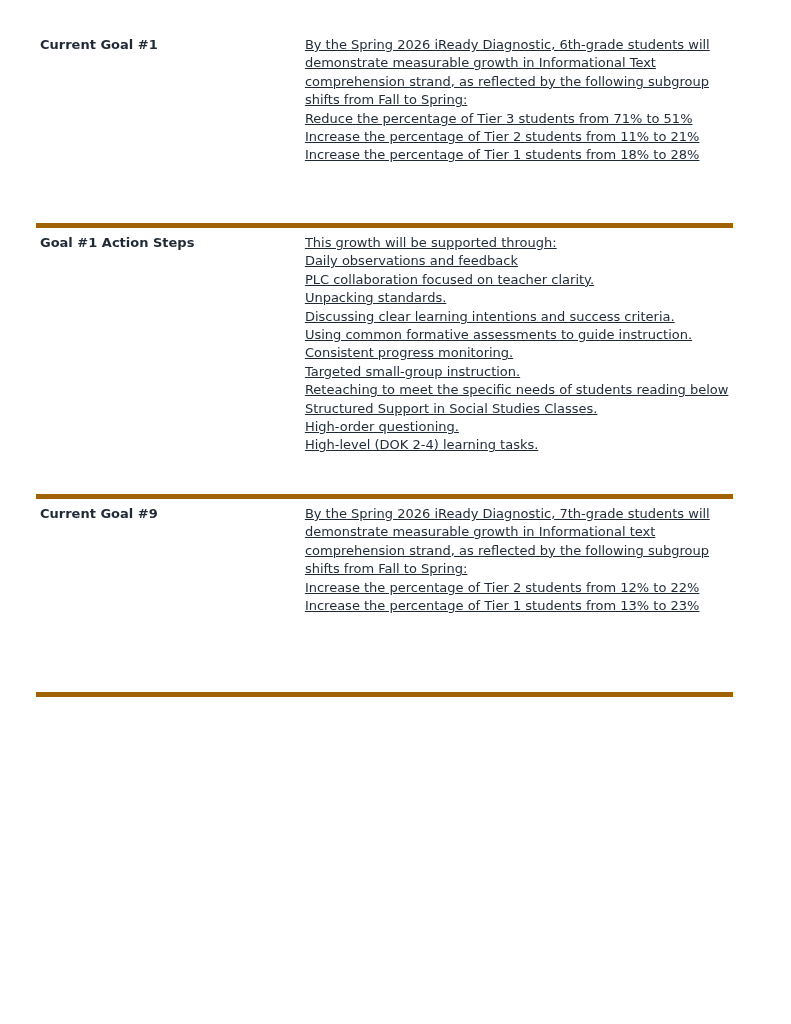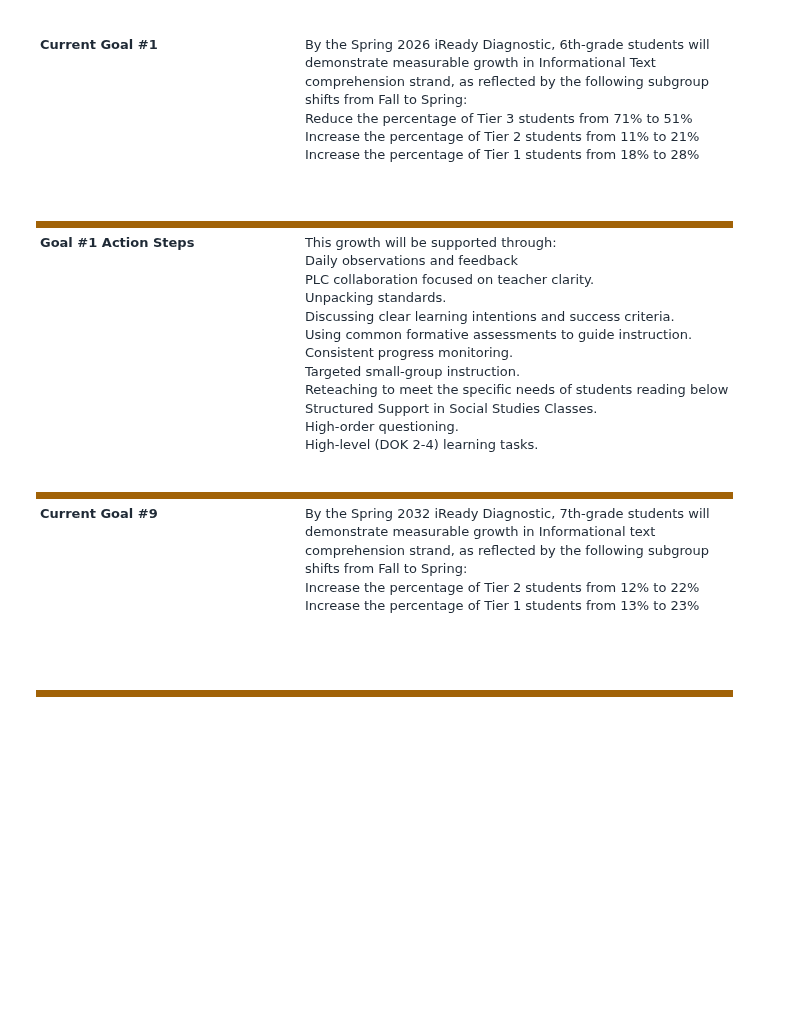--- a/index.html
+++ b/index.html
@@ -17,37 +17,38 @@
       overflow: hidden;
     }
     .table {
       position: absolute;
       left: 36px;
       top: 36px;
       width: 697px;
     }
     .row {
       display: flex;
-      border-bottom: 7px solid #a16207;
+      border-bottom: 5px solid #a16207;
       box-sizing: border-box;
       gap: 14px;
     }
     .label {
       width: 256px;
       padding-left: 4px;
       font-weight: bold;
       font-size: 13px;
       line-height: 18.4px;
       box-sizing: border-box;
     }
     .content {
       width: 441px;
       padding-left: 4px;
       line-height: 18.4px;
       box-sizing: border-box;
+      text-decoration: underline;
     }
     .line {
       display: block;
     }
     .row-goal1 { height: 192px; padding-top: 0px; }
     .row-steps { height: 271px; padding-top: 6px; }
     .row-goal2 { height: 198px; padding-top: 6px; }
   </style>
 </head>
 <body>
@@ -81,21 +82,21 @@
       <span class="line">Reteaching to meet the specific needs of students reading below</span>
       <span class="line">Structured Support in Social Studies Classes.</span>
       <span class="line">High-order questioning.</span>
       <span class="line">High-level (DOK 2-4) learning tasks.</span>
     </div>
   </div>
 
   <div class="row row-goal2">
     <div class="label">Current Goal #9</div>
     <div class="content">
-      <span class="line">By the Spring 2032 iReady Diagnostic, 7th-grade students will</span>
+      <span class="line">By the Spring 2026 iReady Diagnostic, 7th-grade students will</span>
       <span class="line">demonstrate measurable growth in Informational text</span>
       <span class="line">comprehension strand, as reflected by the following subgroup</span>
       <span class="line">shifts from Fall to Spring:</span>
       <span class="line">Increase the percentage of Tier 2 students from 12% to 22%</span>
       <span class="line">Increase the percentage of Tier 1 students from 13% to 23%</span>
     </div>
   </div>
 
 </div>
 

